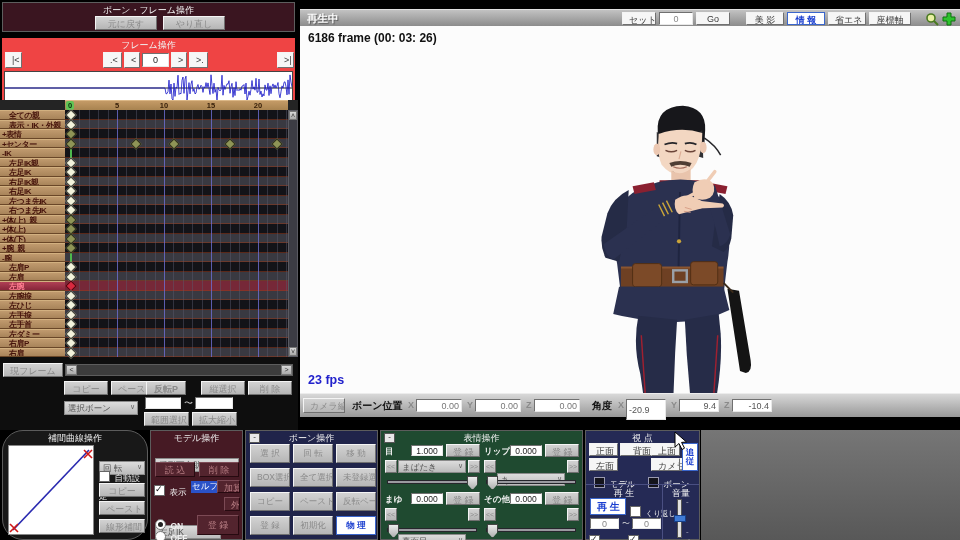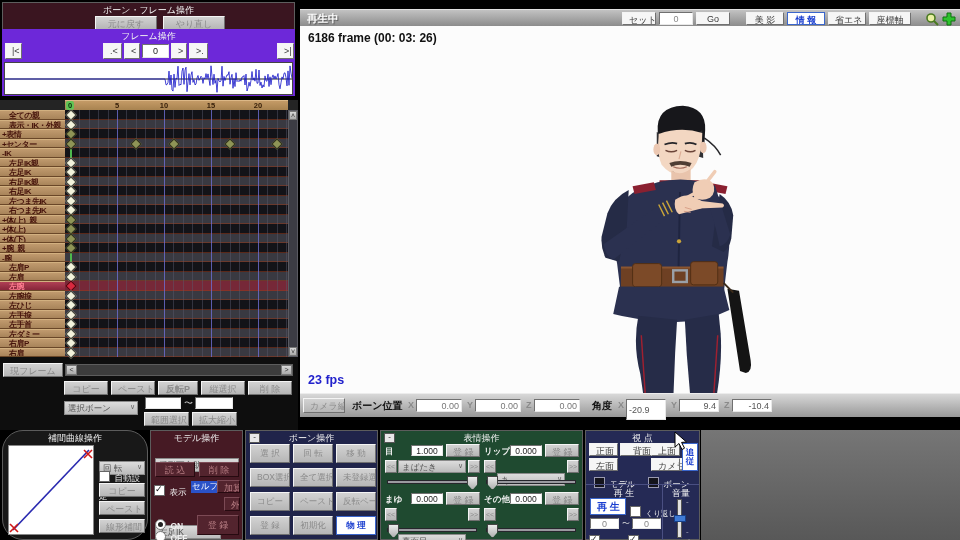--- a/index.html
+++ b/index.html
@@ -60,21 +60,21 @@
 <div id="stage">
 
   <div class="abs" style="left:0;top:0;width:298px;height:430px;background:#000;">
 
     <div class="abs" style="left:2px;top:2px;width:293px;height:30px;background:#3a1520;border:1px solid #5e5e5e;">
       <div class="ttl abs" style="left:0;top:1px;width:100%;">ボーン・フレーム操作</div>
       <button class="btn dis abs" style="left:92px;top:13px;width:62px;height:14px;">元に戻す</button>
       <button class="btn dis abs" style="left:160px;top:13px;width:62px;height:14px;">やり直し</button>
     </div>
 
-    <div class="abs" style="left:2px;top:29px;width:293px;height:67px;background:#6d28d9;">
+    <div class="abs" style="left:2px;top:38px;width:293px;height:67px;background:#ef4444;">
       <div class="ttl abs" style="left:0;top:1px;width:100%;">フレーム操作</div>
       <button class="btn white abs" style="left:3px;top:14px;width:17px;height:16px;">|&lt;</button>
       <button class="btn white abs" style="left:101px;top:14px;width:19px;height:16px;">.&lt;</button>
       <button class="btn white abs" style="left:122px;top:14px;width:16px;height:16px;">&lt;</button>
       <input class="inset abs" style="left: 140px; top: 15px; width: 27px; height: 14px; text-align: center;" value="0">
       <button class="btn white abs" style="left:169px;top:14px;width:16px;height:16px;">&gt;</button>
       <button class="btn white abs" style="left:187px;top:14px;width:19px;height:16px;">&gt;.</button>
       <button class="btn white abs" style="left:275px;top:14px;width:17px;height:16px;">&gt;|</button>
 
       <div class="abs" style="left:2px;top:33px;width:289px;height:33px;background:#fff;border:1px solid #444;">
@@ -239,21 +239,21 @@
 
     <div class="abs" style="left:0;top:357px;width:298px;height:73px;background:#0e0e0e;">
       <button class="btn dis abs" style="left:3px;top:6px;width:60px;height:14px;">現フレーム</button>
       <div class="abs" style="left:65px;top:7px;width:228px;height:12px;background:#3c3c3c;border:1px solid #5c5c5c;">
         <div class="arrowbox abs" style="left:0;top:0;width:11px;height:10px;">&lt;</div>
         <div class="arrowbox abs" style="right:0;top:0;width:11px;height:10px;">&gt;</div>
       </div>
       <div class="abs" style="left:64px;top:24px;width:234px;height:15px;">
           <button class="btn dis abs" style="left: 0px; top: 0px; width: 44px; height: 14px;">コピー</button>
           <button class="btn dis abs" style="left: 47px; top: 0px; width: 44px; height: 14px;">ペースト</button>
-          <button class="btn dis abs" style="left: 94px; top: 0px; width: 40px; height: 14px; font-weight: bold;">反転P</button>
+          <button class="btn dis abs" style="left: 82px; top: 0px; width: 40px; height: 14px; font-weight: bold;">反転P</button>
           <button class="btn dis abs" style="left: 137px; top: 0px; width: 44px; height: 14px;">縦選択</button>
           <button class="btn dis abs" style="left: 184px; top: 0px; width: 44px; height: 14px;">削 除</button>
         </div>
       <div class="ddown abs" style="left:64px;top:44px;width:74px;height:14px;">選択ボーン</div>
       <input class="inset abs" style="left: 145px; top: 40px; width: 36px; height: 12px;" value="">
       <span class="abs" style="left:184px;top:40px;color:#ccc;font-size:9px;">〜</span>
       <input class="inset abs" style="left: 195px; top: 40px; width: 38px; height: 12px;" value="">
       <button class="btn dis abs" style="left:144px;top:55px;width:45px;height:14px;">範囲選択</button>
       <button class="btn dis abs" style="left:192px;top:55px;width:45px;height:14px;">拡大縮小</button>
     </div>

